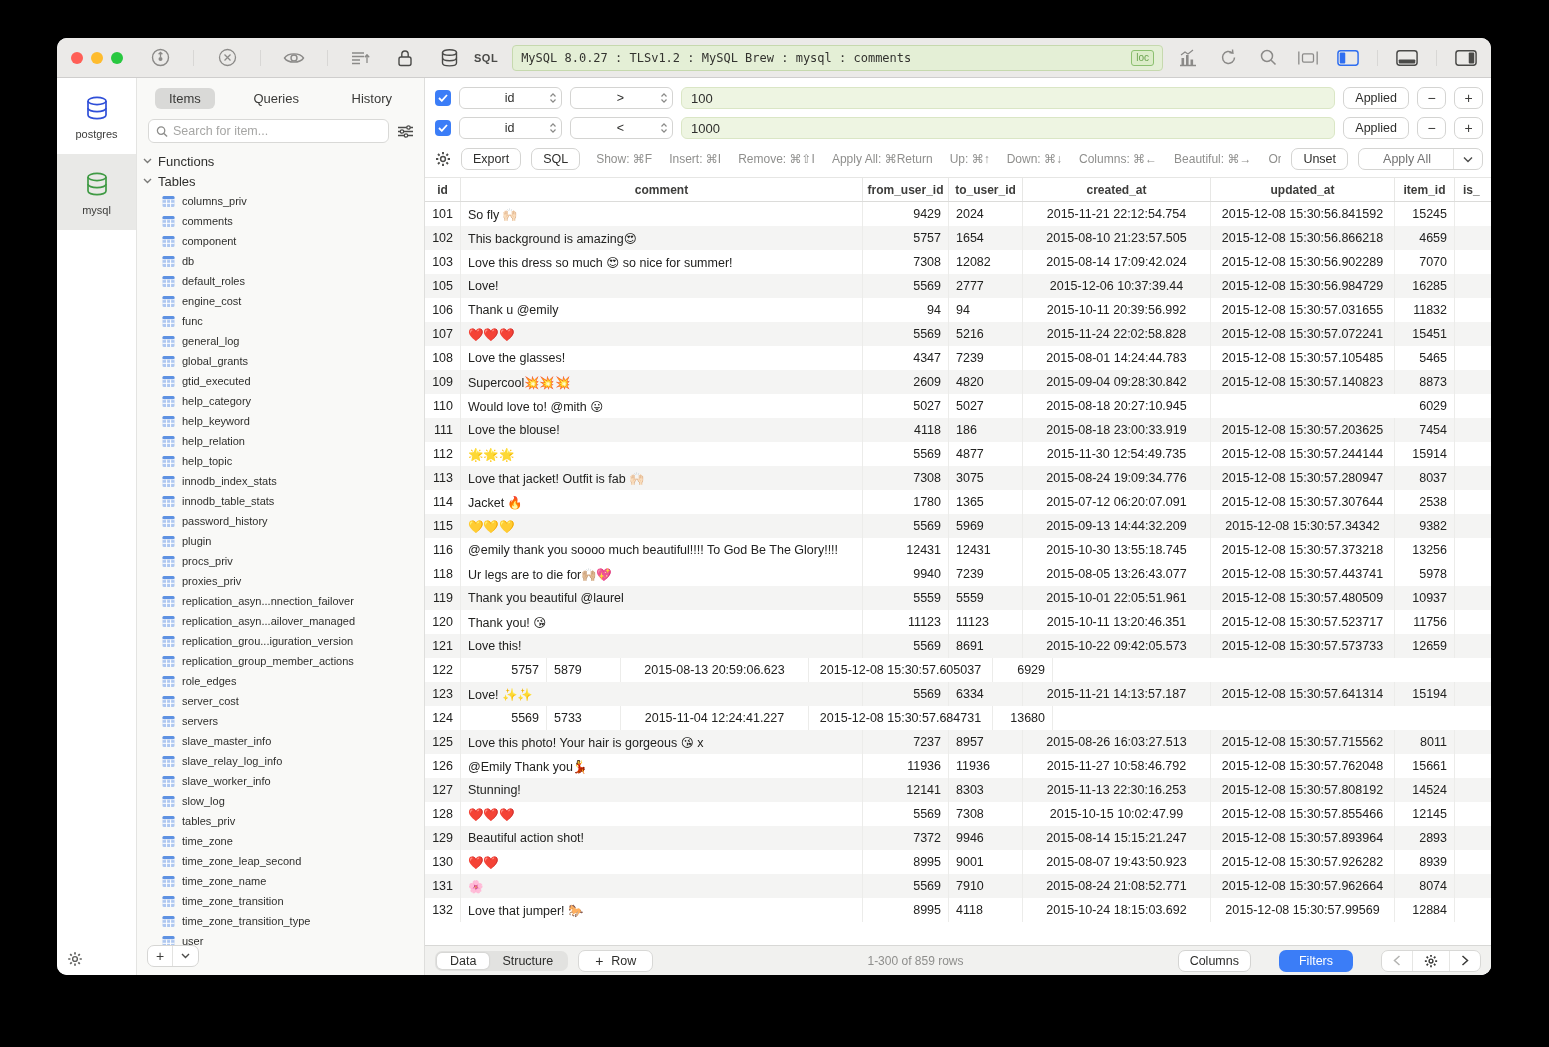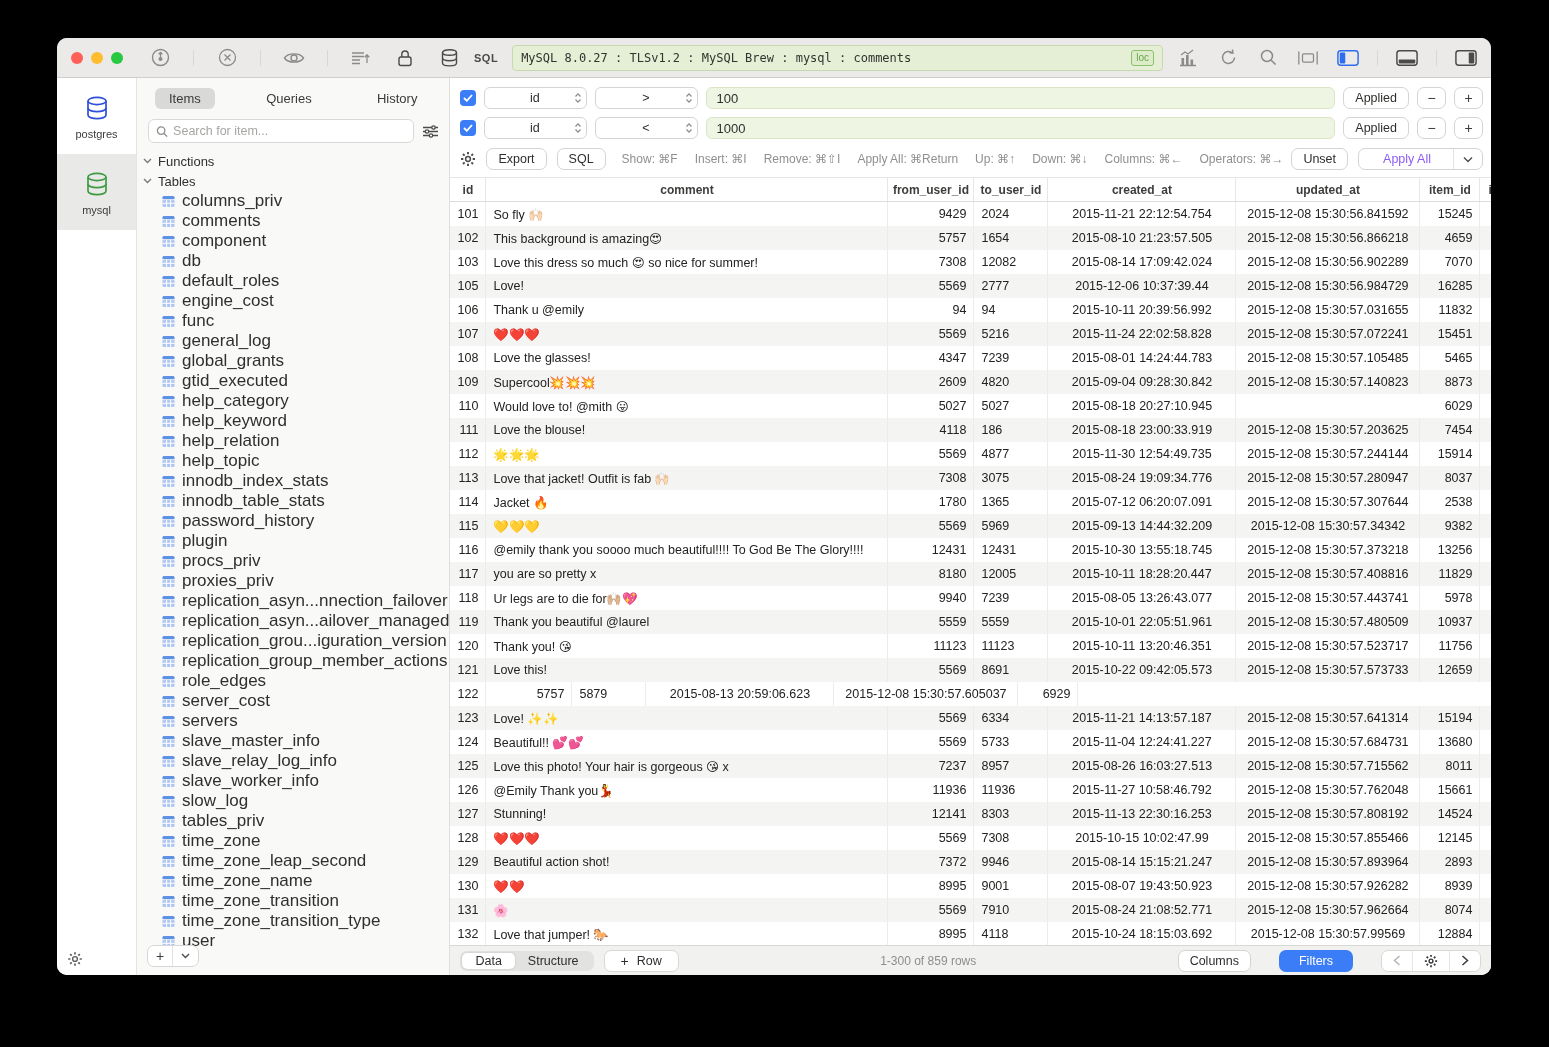--- a/index.html
+++ b/index.html
@@ -35,41 +35,41 @@
   .sidebar { flex:0 0 288px; background:#f9f9f7; border-right:1px solid #dededc; display:flex; flex-direction:column; position:relative; min-height:0; }
   .side-tabs { display:flex; align-items:center; justify-content:space-between; padding:10px 18px 6px; }
   .side-tab { font-size:13px; color:#3a3a38; padding:3px 14px; border-radius:6px; }
   .side-tab.active { background:#d9d9d7; }
   .search-row { display:flex; align-items:center; gap:8px; padding:4px 10px 6px 11px; }
   .search-box { flex:1; height:24px; background:#fff; border:1px solid #d9d9d7; border-radius:6px; display:flex; align-items:center; padding:0 7px; gap:5px; }
   .search-box input { border:none; outline:none; background:transparent; font-size:12.5px; color:#333; width:100%; font-family:inherit; }
   .search-box input::placeholder { color:#a6a6a4; }
   .tree { flex:1; overflow:hidden; padding:2px 0 0 6px; }
   .tree-section { display:flex; align-items:center; gap:6px; height:20px; font-size:13px; color:#2f2f2d; }
-  .tree-item { display:flex; align-items:center; gap:7px; height:20px; padding-left:19px; font-size:17px; color:#2f2f2d; white-space:nowrap; }
+  .tree-item { display:flex; align-items:center; gap:7px; height:20px; padding-left:19px; font-size:11px; color:#2f2f2d; white-space:nowrap; }
   .side-add { position:absolute; left:10px; bottom:8px; height:22px; background:#fff; border:1px solid #d6d6d4; border-radius:7px; display:flex; align-items:center; }
   .side-add .seg { padding:0 8px; display:flex; align-items:center; color:#3c3c3a; font-size:14px; height:100%; }
   .side-add .seg + .seg { border-left:1px solid #e3e3e1; }
 
   
   .main { flex:1; display:flex; flex-direction:column; min-width:0; background:#fff;justify-content:space-between; }
 
   
   .filters { padding:9px 8px 6px 10px; }
   .filter-row { display:flex; align-items:center; gap:8px; height:22px; margin-bottom:8px; }
   .chk { width:16px; height:16px; border-radius:4px; background:#3b7df7; display:flex; align-items:center; justify-content:center; flex:0 0 16px; }
   .selectbox { width:103px; height:22px; background:#fff; border:1px solid #d4d4d2; border-radius:6px; display:flex; align-items:center; padding:0 4px 0 10px; font-size:12.5px; color:#2e2e2c; }
   .selectbox .lbl { flex:1; text-align:center; }
   .value-field { flex:1; height:22px; background:#eef5e2; border:1px solid #dae6c5; border-radius:6px; display:flex; align-items:center; padding:0 9px; font-size:13px; color:#2e2e2c; }
   .btn { height:22px; background:#fff; border:1px solid #d4d4d2; border-radius:7px; display:flex; align-items:center; justify-content:center; font-size:12.5px; color:#2e2e2c; padding:0 11px; }
   .btn.sq { width:29px; padding:0; font-size:14px; color:#3a3a38; }
   .filter-actions { display:flex; align-items:center; gap:10px; height:24px; margin-top:2px; }
   .hints { flex:1; display:flex; gap:17px; overflow:hidden; white-space:nowrap; font-size:12px; color:#8f8f8d; margin-left:6px; }
   .applyall { display:flex; align-items:center; height:22px; background:#fff; border:1px solid #d4d4d2; border-radius:7px; }
-  .applyall .lab { padding:0 22px 0 24px; font-size:12.5px; color:#8b5cf6; }
+  .applyall .lab { padding:0 22px 0 24px; font-size:12.5px; color:#737373; }
   .applyall .chev { border-left:1px solid #e3e3e1; padding:0 9px; display:flex; align-items:center; height:100%; color:#4c4c4a; }
 
   
   .grid { flex:1; display:flex; flex-direction:column; min-height:0; border-top:1px solid #e6e6e4; }
   .grid-header { display:flex; flex:0 0 24px; border-bottom:1px solid #dcdcda; }
   .hcell { font-size:12px; font-weight:600; color:#3d3d3b; display:flex; align-items:center; justify-content:center; border-right:1px solid #e7e7e5; overflow:hidden; white-space:nowrap; }
   .hcell:last-child { border-right:none; justify-content:flex-start; padding-left:8px; }
   .grid-rows { flex:1; overflow:hidden; }
   .grid-row { display:flex; height:24px; background:#fff; }
   .grid-row.alt { background:#f4f4f3; }
@@ -688,21 +688,21 @@
           <span class="btn">Export</span>
           <span class="btn">SQL</span>
           <div class="hints">
               <span>Show: ⌘F</span>
               <span>Insert: ⌘I</span>
               <span>Remove: ⌘⇧I</span>
               <span>Apply All: ⌘Return</span>
               <span>Up: ⌘↑</span>
               <span>Down: ⌘↓</span>
               <span>Columns: ⌘←</span>
-              <span>Operators: ⌘→</span>
+              <span>Beautiful: ⌘→</span>
               <span>On/Off: ⌘B</span>
             </div>
           <span class="btn">Unset</span>
           <div class="applyall">
             <span class="lab">Apply All</span>
             <span class="chev">
               <svg width="10" height="7" viewBox="0 0 10 7">
                   <path d="M1 1.5 L5 5.5 L9 1.5" fill="none" stroke="#4c4c4a" stroke-width="1.4"></path>
                 </svg>
             </span>
@@ -865,30 +865,20 @@
             <div class="grid-row">
               <div class="cell r" style="width: 36px; flex: 0 0 36px;">116</div>
               <div class="cell" style="width: 402px; flex: 0 0 402px;">@emily thank you soooo much beautiful!!!! To God Be The Glory!!!!</div>
               <div class="cell r" style="width: 86px; flex: 0 0 86px;">12431</div>
               <div class="cell" style="width: 74px; flex: 0 0 74px;">12431</div>
               <div class="cell c" style="width: 188px; flex: 0 0 188px;">2015-10-30 13:55:18.745</div>
               <div class="cell c" style="width: 184px; flex: 0 0 184px;">2015-12-08 15:30:57.373218</div>
               <div class="cell r" style="width: 60px; flex: 0 0 60px;">13256</div>
               <div class="cell" style="width: 36px; flex: 0 0 36px;"></div>
             </div>
-            <div class="grid-row alt">
-              <div class="cell r" style="width: 36px; flex: 0 0 36px;">117</div>
-              <div class="cell" style="width: 402px; flex: 0 0 402px;">you are so pretty x</div>
-              <div class="cell r" style="width: 86px; flex: 0 0 86px;">8180</div>
-              <div class="cell" style="width: 74px; flex: 0 0 74px;">12005</div>
-              <div class="cell c" style="width: 188px; flex: 0 0 188px;">2015-10-11 18:28:20.447</div>
-              <div class="cell c" style="width: 184px; flex: 0 0 184px;">2015-12-08 15:30:57.408816</div>
-              <div class="cell r" style="width: 60px; flex: 0 0 60px;">11829</div>
-              <div class="cell" style="width: 36px; flex: 0 0 36px;"></div>
-            </div>
             <div class="grid-row">
               <div class="cell r" style="width: 36px; flex: 0 0 36px;">118</div>
               <div class="cell" style="width: 402px; flex: 0 0 402px;">Ur legs are to die for🙌🏼💖</div>
               <div class="cell r" style="width: 86px; flex: 0 0 86px;">9940</div>
               <div class="cell" style="width: 74px; flex: 0 0 74px;">7239</div>
               <div class="cell c" style="width: 188px; flex: 0 0 188px;">2015-08-05 13:26:43.077</div>
               <div class="cell c" style="width: 184px; flex: 0 0 184px;">2015-12-08 15:30:57.443741</div>
               <div class="cell r" style="width: 60px; flex: 0 0 60px;">5978</div>
               <div class="cell" style="width: 36px; flex: 0 0 36px;"></div>
             </div>
@@ -936,21 +926,20 @@
               <div class="cell" style="width: 402px; flex: 0 0 402px;">Love! ✨✨</div>
               <div class="cell r" style="width: 86px; flex: 0 0 86px;">5569</div>
               <div class="cell" style="width: 74px; flex: 0 0 74px;">6334</div>
               <div class="cell c" style="width: 188px; flex: 0 0 188px;">2015-11-21 14:13:57.187</div>
               <div class="cell c" style="width: 184px; flex: 0 0 184px;">2015-12-08 15:30:57.641314</div>
               <div class="cell r" style="width: 60px; flex: 0 0 60px;">15194</div>
               <div class="cell" style="width: 36px; flex: 0 0 36px;"></div>
             </div>
             <div class="grid-row">
               <div class="cell r" style="width: 36px; flex: 0 0 36px;">124</div>
-              <div class="cell" style="width: 402px; flex: 0 0 402px;">Beautiful!! 💕💕</div>
               <div class="cell r" style="width: 86px; flex: 0 0 86px;">5569</div>
               <div class="cell" style="width: 74px; flex: 0 0 74px;">5733</div>
               <div class="cell c" style="width: 188px; flex: 0 0 188px;">2015-11-04 12:24:41.227</div>
               <div class="cell c" style="width: 184px; flex: 0 0 184px;">2015-12-08 15:30:57.684731</div>
               <div class="cell r" style="width: 60px; flex: 0 0 60px;">13680</div>
               <div class="cell" style="width: 36px; flex: 0 0 36px;"></div>
             </div>
             <div class="grid-row alt">
               <div class="cell r" style="width: 36px; flex: 0 0 36px;">125</div>
               <div class="cell" style="width: 402px; flex: 0 0 402px;">Love this photo! Your hair is gorgeous 😘 x</div>

